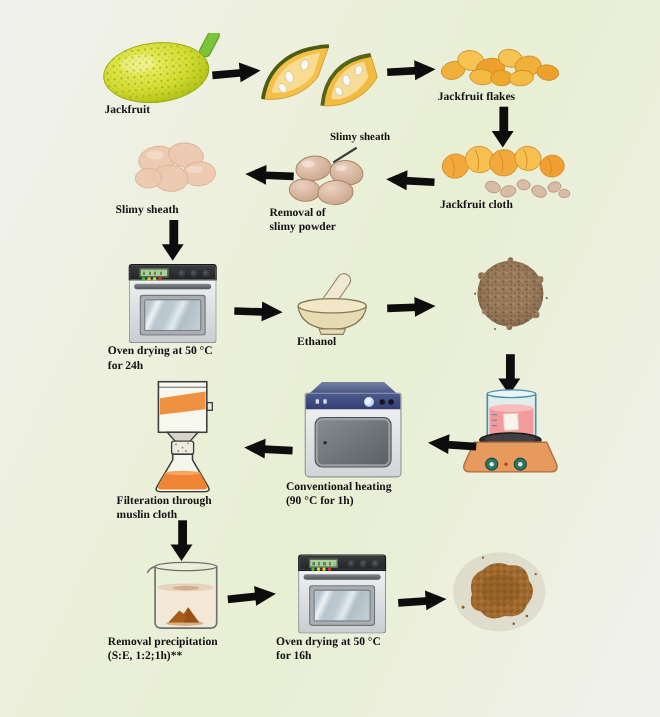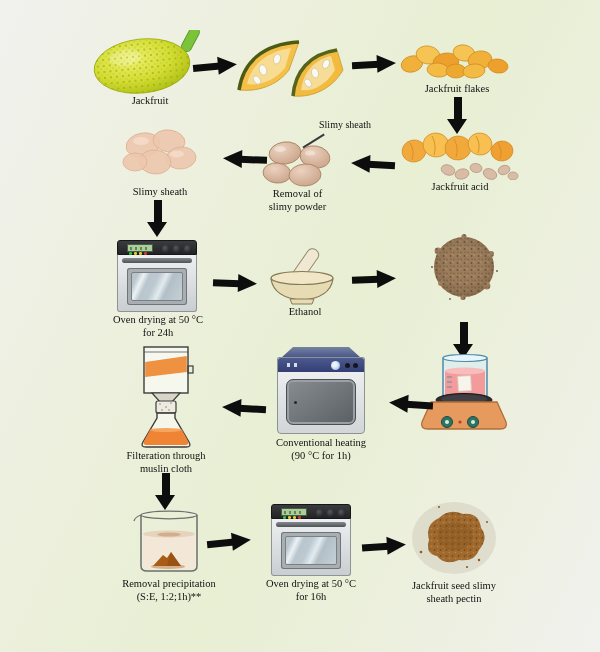--- a/index.html
+++ b/index.html
@@ -4,22 +4,22 @@
 <style>
   * { box-sizing: border-box; margin: 0; padding: 0; }
   html,body { width:600px; }
   body { font-family: "Liberation Serif", serif; }
   .canvas {
     position: relative; width: 600px; height: 652px; overflow: hidden;
     background: linear-gradient(115deg,#f1f1ee 0%, #edf0de 28%, #e8efd3 55%, #edf0e0 80%, #f1f1ee 100%);
   }
   .abs { position: absolute; }
   .lbl {
-    position: absolute; font-weight: normal; font-size: 10.5px; line-height: 1.2;
-    color: #111; text-align: center; white-space: pre-line;
+    position: absolute; font-weight: bold; font-size: 10.5px; line-height: 1.2;
+    color: #111; text-align: left; white-space: pre-line;
   }
   .callout-lbl { font-size: 10px; }
   .callout-line { position: absolute; width: 25px; height: 1.6px; background:#3a3a3a; transform: rotate(-32deg); }
 
   
   .ar { position: absolute; width: 45px; height: 19px; }
   .ar .sh { position: absolute; background: #0d0d0d; }
   .ar-r .sh { left: 0; top: 6px; width: 27px; height: 7px; }
   .ar-r .hd { position: absolute; left: 25px; top: 0; width: 0; height: 0;
     border-top: 9.5px solid transparent; border-bottom: 9.5px solid transparent; border-left: 19px solid #0d0d0d; }
@@ -167,21 +167,21 @@
     </g>
     <g stroke="#b3907a" stroke-width="0.7">
       <ellipse cx="48" cy="40" rx="7" ry="5" fill="#d9bca6" transform="rotate(20 48 40)"></ellipse>
       <ellipse cx="62" cy="44" rx="7" ry="5" fill="#d9bca6" transform="rotate(-15 62 44)"></ellipse>
       <ellipse cx="76" cy="38" rx="6" ry="4.5" fill="#d9bca6" transform="rotate(10 76 38)"></ellipse>
       <ellipse cx="90" cy="44" rx="7" ry="5" fill="#d9bca6" transform="rotate(25 90 44)"></ellipse>
       <ellipse cx="104" cy="40" rx="6" ry="4.5" fill="#d9bca6" transform="rotate(-20 104 40)"></ellipse>
       <ellipse cx="113" cy="46" rx="5" ry="4" fill="#d9bca6"></ellipse>
     </g>
   </svg>
-  <div class="lbl" style="left:400px;top:181px;width:120px">Jackfruit acid</div>
+  <div class="lbl" style="left:400px;top:181px;width:120px">Jackfruit cloth</div>
 
   <div class="ar ar-l" style="left:350px;top:155px;transform:rotate(3deg)">
       <div class="sh"></div>
       <div class="hd"></div>
     </div>
 
   <div class="lbl callout-lbl" style="left:300px;top:119px;width:90px">Slimy sheath</div>
   <div class="callout-line" style="left:301px;top:140px"></div>
 
   <svg class="abs" style="left:255px;top:137px" width="88" height="50" viewBox="0 0 88 50">
@@ -434,16 +434,14 @@
     <path d="M20,40 Q16,24 30,18 Q40,8 54,14 Q70,12 72,28 Q80,38 70,50 Q66,62 50,60 Q36,66 28,56 Q16,54 20,40 Z" fill="url(#ppec)"></path>
     <ellipse cx="46" cy="36" rx="18" ry="14" fill="#7c4e1a" opacity="0.3"></ellipse>
     <g fill="#8a5a22">
         <circle cx="12" cy="52" r="1.3"></circle>
         <circle cx="70" cy="60" r="1.2"></circle>
         <circle cx="78" cy="22" r="1"></circle>
         <circle cx="30" cy="7" r="1"></circle>
         <circle cx="58" cy="67" r="1.1"></circle>
       </g>
   </svg>
-  <div class="lbl" style="left:390px;top:580px;width:128px">Jackfruit seed slimy
-sheath pectin</div>
 
 </div>
 
 </body></html>

